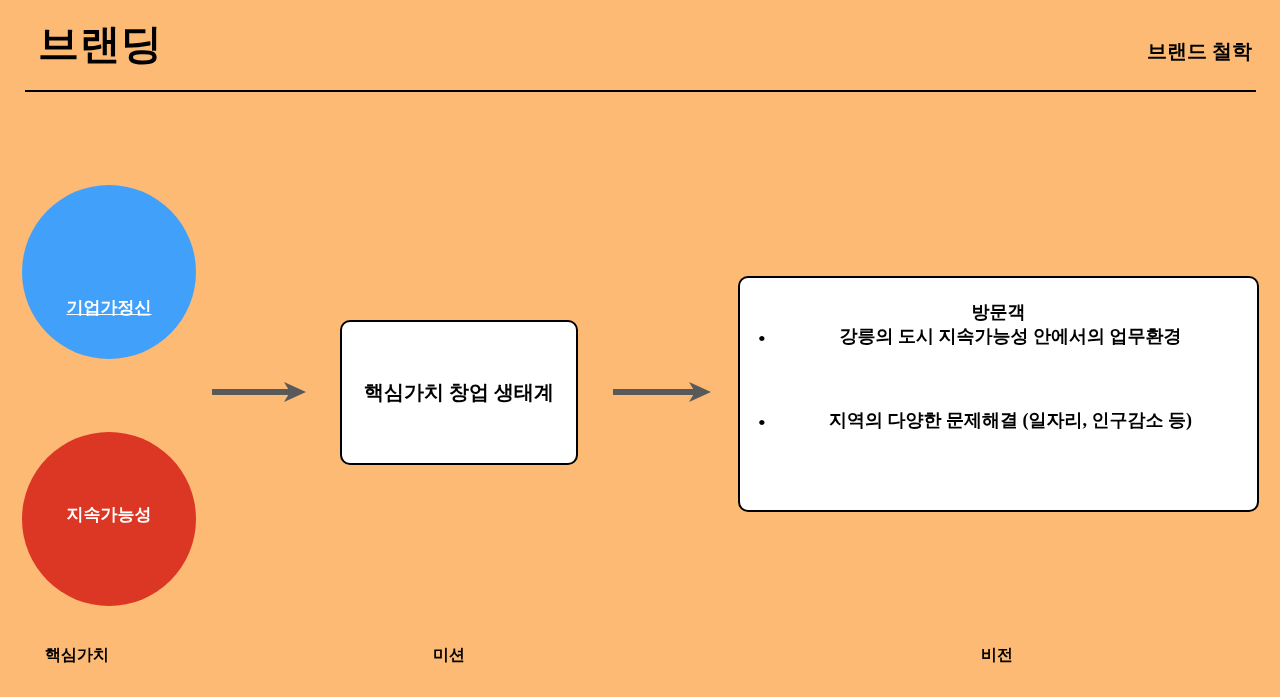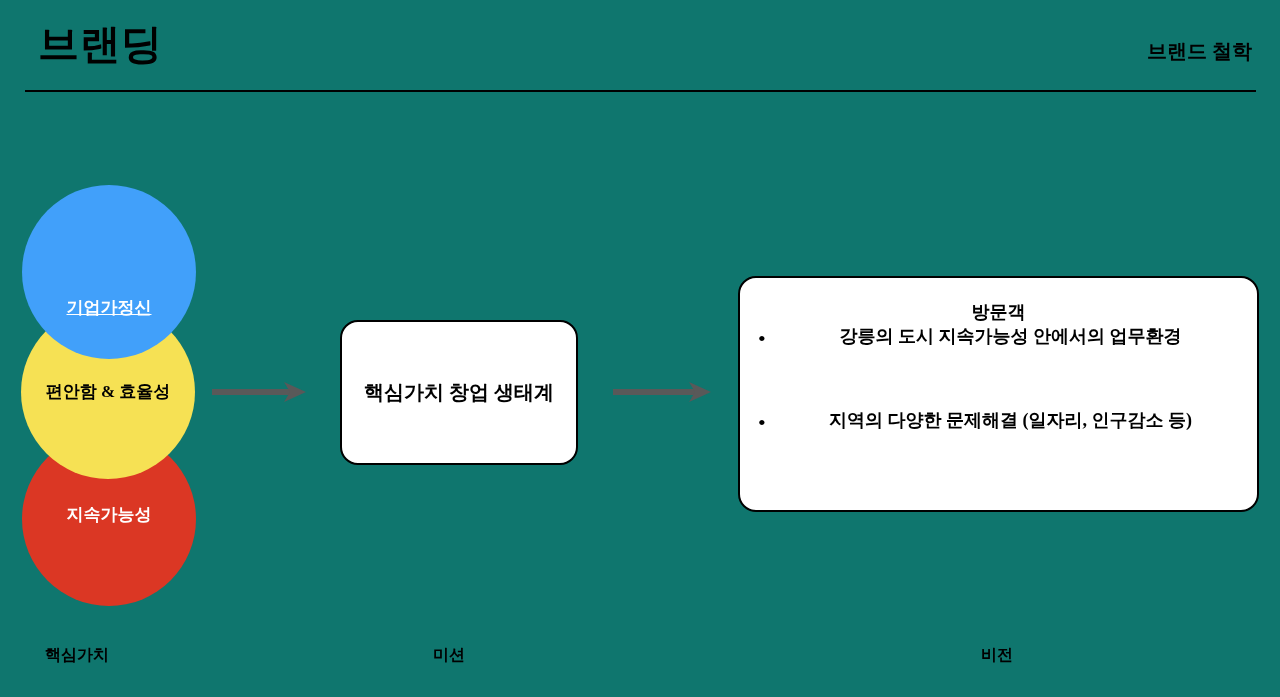--- a/index.html
+++ b/index.html
@@ -8,21 +8,21 @@
     background: #ffffff;
   }
   body {
     font-family: "Liberation Serif", "DejaVu Serif", serif;
     color: #000000;
   }
   #slide {
     position: relative;
     width: 1280px;
     height: 697px;
-    background: #0f766e;
+    background: #fdba74;
     overflow: hidden;
   }
 
   
   #slide-title {
     position: absolute;
     left: 38px;
     top: 22px;
     font-size: 41px;
     font-weight: 700;
@@ -96,21 +96,21 @@
     height: 26px;
   }
   #arrow-values-to-mission { left: 210px; top: 379px; width: 98px; }
   #arrow-mission-to-vision { left: 611px; top: 379px; width: 102px; }
 
   
   .rbox {
     position: absolute;
     background: #ffffff;
     border: 2px solid #000000;
-    border-radius: 18px;
+    border-radius: 10px;
     box-sizing: border-box;
   }
   #mission-box {
     left: 340px;
     top: 320px;
     width: 238px;
     height: 145px;
     display: flex;
     align-items: center;
     justify-content: center;
@@ -175,23 +175,20 @@
 <body>
 
 <div id="slide">
 
   <div id="slide-title">브랜딩</div>
   <div id="header-right">브랜드 철학</div>
   <div id="header-rule"></div>
 
   <div class="circle" id="circle-entrepreneurship">
     <span class="circle-label">기업가정신</span>
-  </div>
-  <div class="circle" id="circle-comfort">
-    <span class="circle-label">편안함 &amp; 효율성</span>
   </div>
   <div class="circle" id="circle-sustainability">
     <span class="circle-label">지속가능성</span>
   </div>
 
   <svg class="arrow" id="arrow-values-to-mission" viewBox="0 0 98 26">
     <line x1="2" y1="13" x2="80" y2="13" stroke="#595959" stroke-width="6"></line>
     <polygon points="74,3 96,13 74,23 80,13" fill="#595959"></polygon>
   </svg>
 

